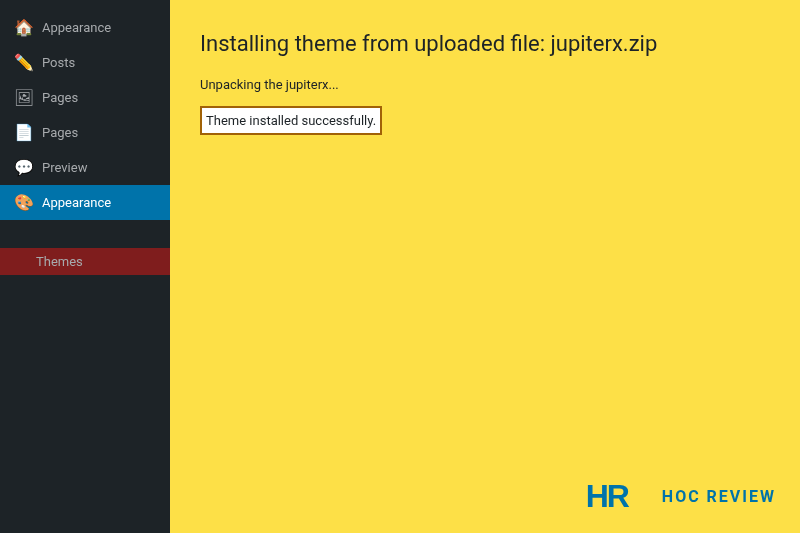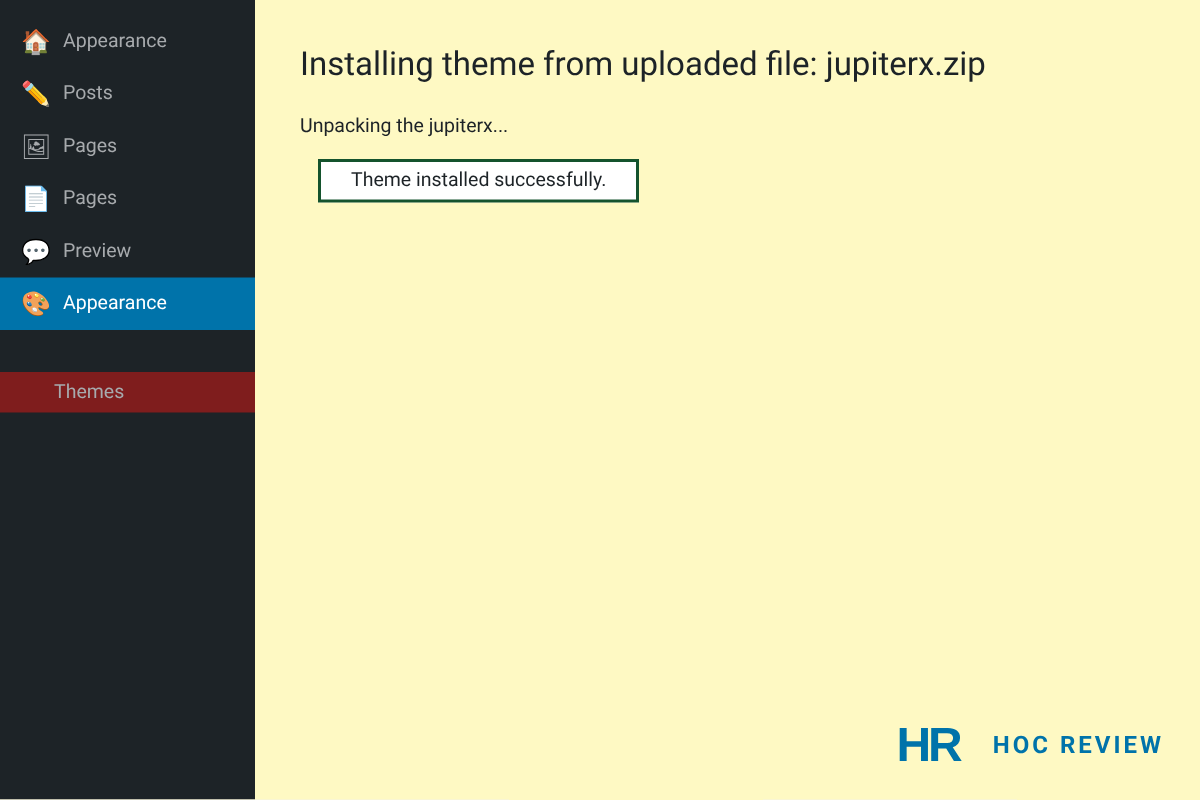--- a/index.html
+++ b/index.html
@@ -57,44 +57,44 @@
       padding: 6px 14px 6px 36px;
       color: #a7aaad;
       font-size: 13px;
       cursor: pointer;
       text-decoration: none;
     }
 
     
     #main {
       flex: 1;
-      background: #fef9c3;
+      background: #fde047;
       padding: 30px 30px 20px 30px;
       position: relative;
     }
 
     .page-title {
       font-size: 22px;
       font-weight: 400;
       color: #1d2327;
       margin-bottom: 18px;
       line-height: 1.3;
     }
 
     .status-line {
       font-size: 13px;
       color: #1d2327;
       margin-bottom: 6px;
     }
 
     .success-box {
       display: inline-block;
-      border: 2px solid #14532d;
-      padding: 5px 20px;
-      margin: 8px 0 14px 12px;
+      border: 2px solid #a16207;
+      padding: 5px 4px;
+      margin: 8px 0 14px 0;
       font-size: 13px;
       color: #1d2327;
       background: #fff;
     }
 
     .action-links {
       font-size: 13px;
       margin-top: 4px;
     }
 
@@ -108,21 +108,21 @@
       margin: 0 4px;
     }
 
     
     .watermark {
       position: absolute;
       bottom: 18px;
       right: 24px;
       display: flex;
       align-items: center;
-      gap: 4px;
+      gap: 16px;
     }
 
     .watermark-logo {
       font-size: 32px;
       font-weight: 900;
       color: #0073aa;
       letter-spacing: -2px;
       font-family: Arial Black, sans-serif;
     }
 

